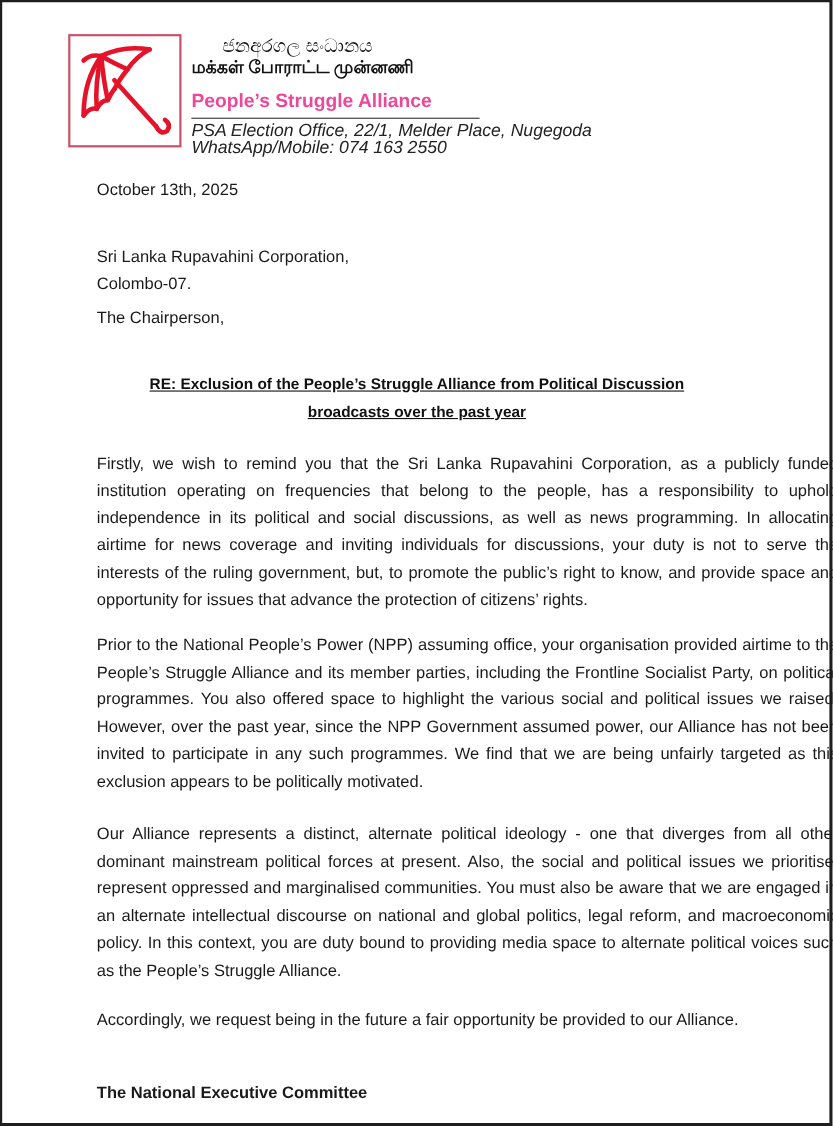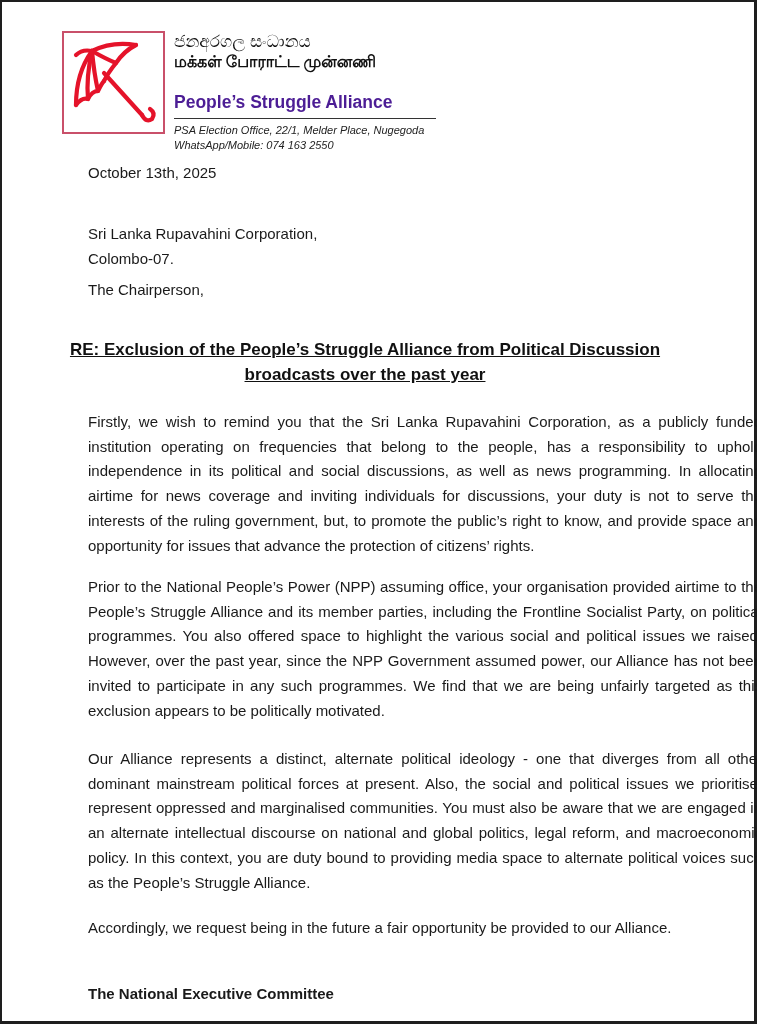--- a/index.html
+++ b/index.html
@@ -9,33 +9,33 @@
       box-sizing: border-box; border: 2px solid #1e1e1e; border-right-width: 3px; border-bottom-width: 3px;
       background: #ffffff; color: #1a1a1a;
       font-family: "Liberation Sans", "DejaVu Sans", sans-serif;
     }
     .logo-box {
       position: absolute; left: 60px; top: 29px; width: 103px; height: 103px;
       box-sizing: border-box; border: 2px solid #c9506a; background: #fff;
     }
     .logo-box svg { position: absolute; left: 0; top: 0; width: 99px; height: 99px; }
     .header-text { position: absolute; left: 172px; top: 30px; width: 262px; }
-    .sinhala { font-size: 17px; line-height: 20px; color: #111; font-weight: normal; height: 20px; white-space: nowrap; }
+    .sinhala { font-size: 17px; line-height: 20px; color: #111; font-weight: normal; height: 20px; white-space: nowrap; margin-left: 28px; }
     .tamil { font-size: 16px; line-height: 20px; color: #111; font-weight: bold; height: 22px; white-space: nowrap; font-family: Liberation Serif, serif; }
-    .org-name { font-size: 17.5px; line-height: 22px; font-weight: bold; color: #4c1d95; white-space: nowrap; margin-top: 17px; }
+    .org-name { font-size: 17.5px; line-height: 22px; font-weight: bold; color: #ec4899; white-space: nowrap; margin-top: 6px; }
     .header-rule { height: 0; border-top: 1.5px solid #333; margin-top: 5px; width: 262px; }
-    .addr { font-size: 11px; font-style: italic; line-height: 15px; color: #222; white-space: nowrap; margin-top: 4px; }
+    .addr { font-size: 16px; font-style: italic; line-height: 15px; color: #222; white-space: nowrap; margin-top: 4px; }
     .body-text { position: absolute; left: 42px; width: 674px; font-size: 15px; line-height: 24.7px; color: #1a1a1a; margin-left: 44px; }
     .line { white-space: nowrap; }
     .date { top: 159px; }
     .recipient { top: 220px; }
     .salutation { top: 276px; }
     .subject {
-      position: absolute; left: 26px; width: 674px; top: 335px; text-align: center;
-      font-size: 17px; line-height: 25px; font-weight: bold; text-decoration: underline; color: #111;
+      position: absolute; left: 40px; width: 674px; top: 335px; text-align: center;
+      font-size: 14px; line-height: 25px; font-weight: bold; text-decoration: underline; color: #111;
     }
     .para { text-align: justify; text-align-last: left; }
     .p1 { top: 408px; }
     .p2 { top: 573px; }
     .p3 { top: 745px; }
     .p4 { top: 914px; }
     .signature { top: 980px; font-weight: bold; }
   </style>
 </head>
 <body>

